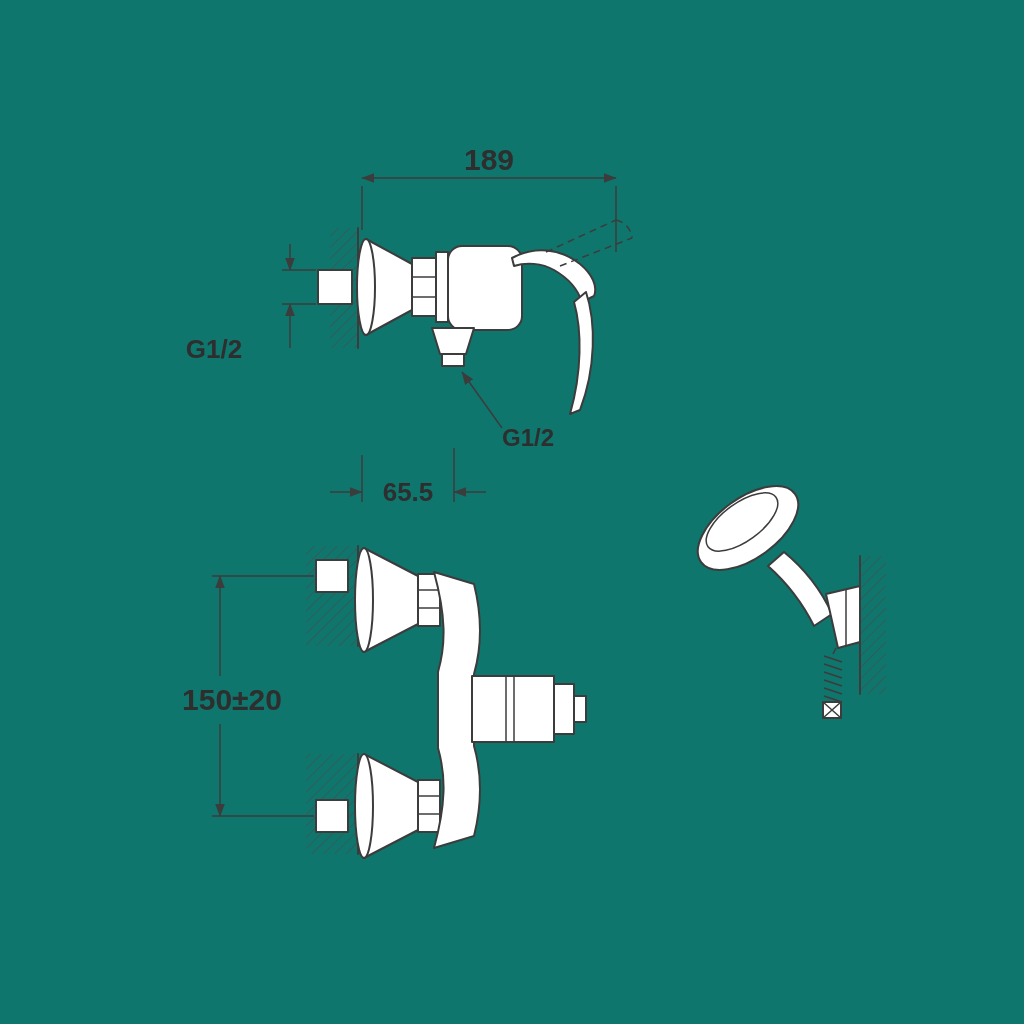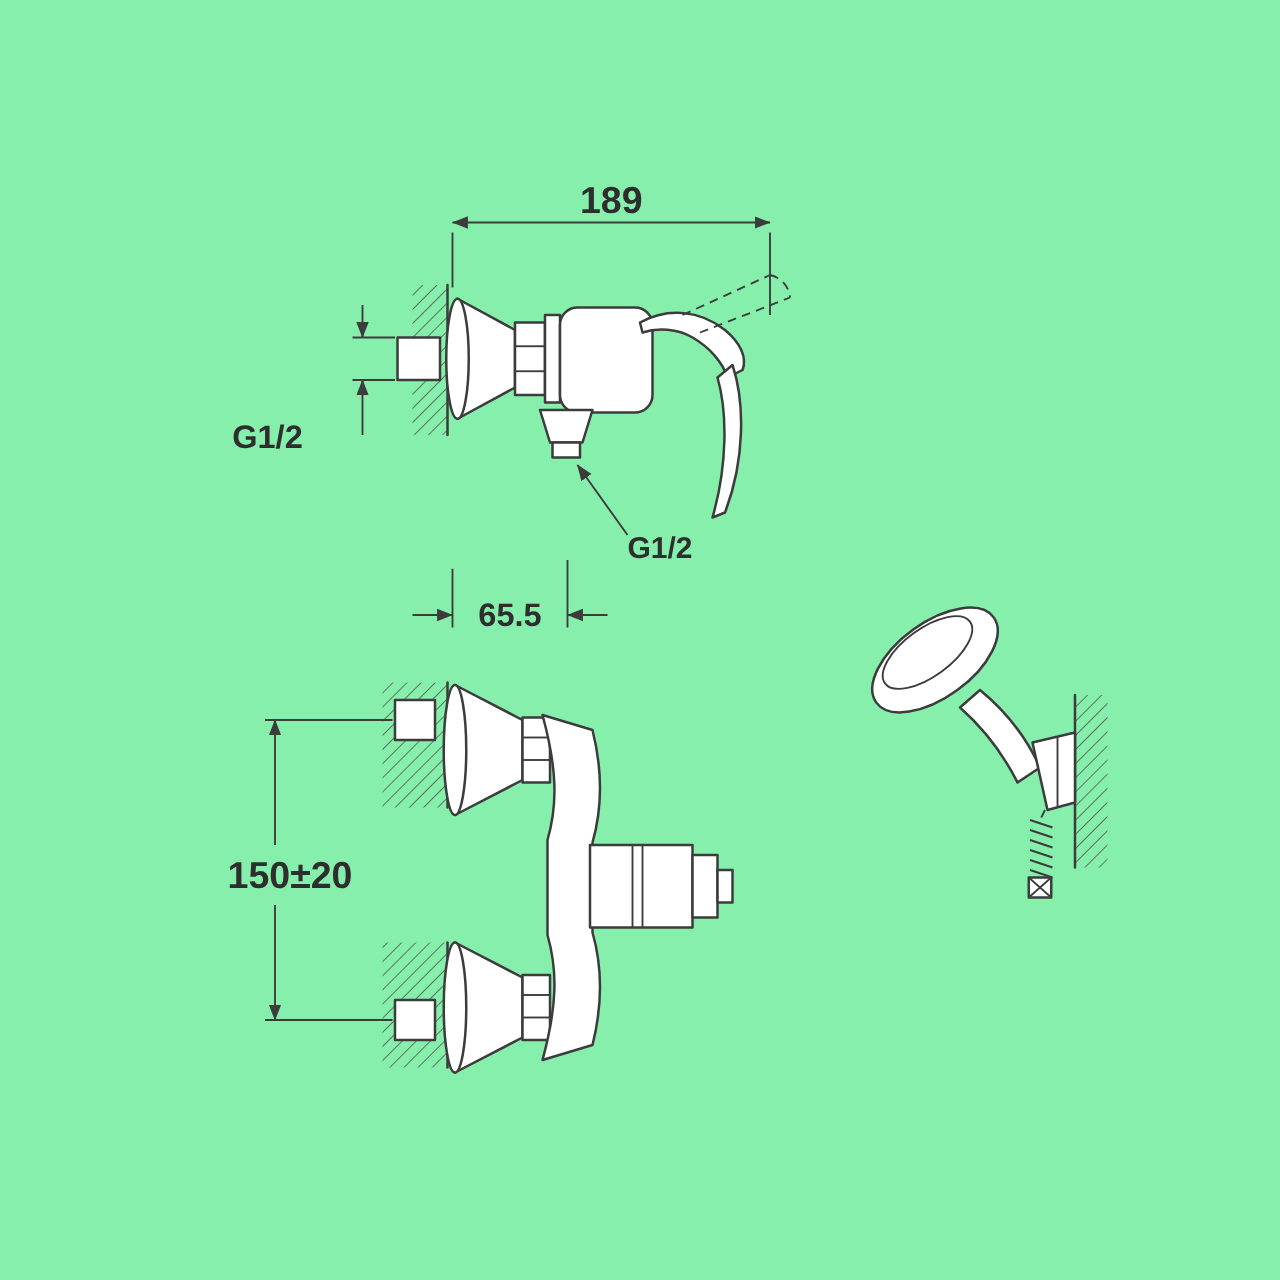--- a/index.html
+++ b/index.html
@@ -1,16 +1,16 @@
 <!DOCTYPE html>
 <html><head>
 <meta charset="utf-8">
 <style>
   html,body{margin:0;padding:0;background:#ffffff;}
-  .stage{width:1024px;height:1024px;background:#86efac;position:relative;overflow:hidden;}
+  .stage{width:1024px;height:1024px;background:#0f766e;position:relative;overflow:hidden;}
   svg{display:block;}
   .o{fill:none;stroke:#3c3c3c;stroke-width:2;stroke-linejoin:round;stroke-linecap:round;}
   .ow{fill:#ffffff;stroke:#3c3c3c;stroke-width:2;stroke-linejoin:round;}
   .d{fill:none;stroke:#3c3c3c;stroke-width:1.5;stroke-linecap:butt;}
   .dash{stroke-dasharray:7 5;}
   text{font-family:"Liberation Sans",sans-serif;font-weight:bold;fill:#2e2e2e;}
   .t30{font-size:30px;}
   .t26{font-size:26px;}
   .t24{font-size:24px;}
 </style>

